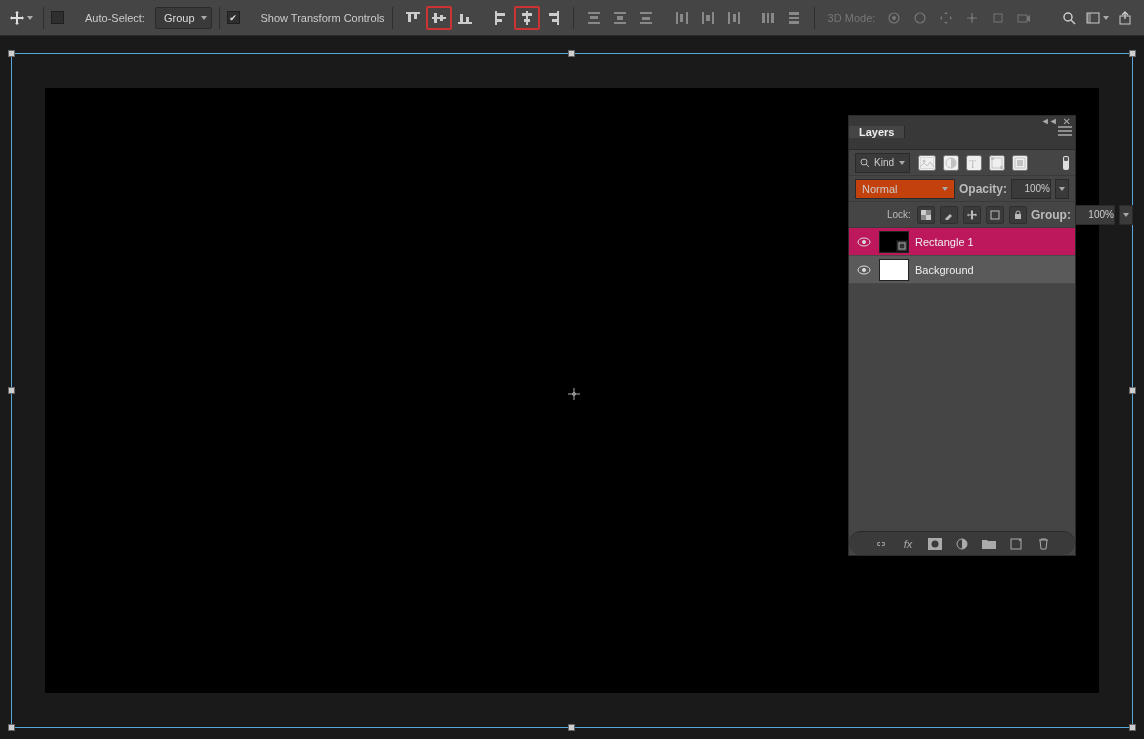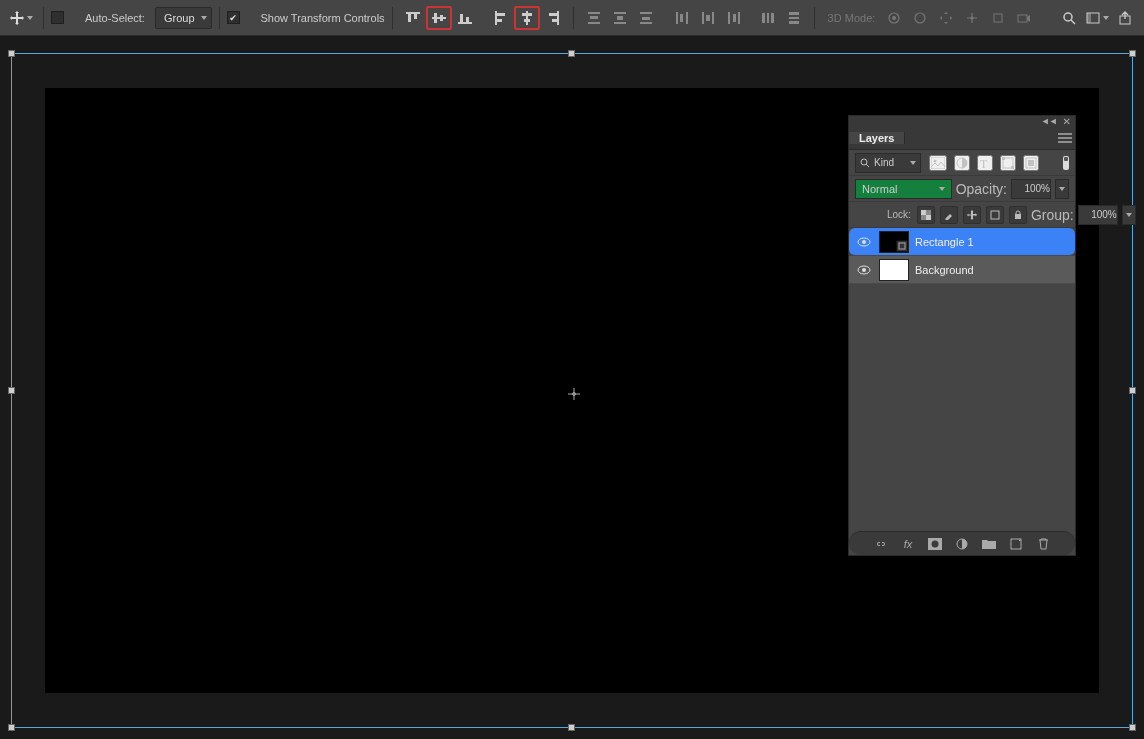--- a/index.html
+++ b/index.html
@@ -117,76 +117,76 @@
     box-shadow: 0 2px 8px rgba(0,0,0,.5);
   }
   .panel-header {
     height: 10px; background: #383838;
     display: flex; align-items: center; justify-content: flex-end;
     padding-right: 4px; gap: 6px; font-size: 9px; color: #aaa;
   }
   .panel-collapse { font-size:9px; letter-spacing:-1px;}
   .panel-x { font-size:10px; }
   .panel-tabs {
-    height: 24px; background: #383838; display: flex; align-items: center;
+    height: 24px; background: #383838; display: flex; align-items: flex-start;
     border-bottom: 1px solid #2a2a2a;
   }
   .panel-tab {
     padding: 0 10px; display:flex;align-items:center;
     background:#454545;font-weight:600;color:#eee;font-size:11px;
     border-right:1px solid #2a2a2a;
   }
   .panel-menu {
     margin-left:auto; width:20px; display:flex;align-items:center;justify-content:center;
     color:#aaa;
   }
 
   .panel-row {
     height: 26px; display:flex; align-items:center; gap:4px;
     padding: 0 6px; border-bottom: 1px solid #3a3a3a;
   }
   .kind-dd {
     background:#3a3a3a;border:1px solid #2a2a2a;height:20px;
     display:flex;align-items:center;gap:4px;padding:0 4px;font-size:10px;
-    width: 66px;
+    width: 55px;
   }
   .filter-icons { display:flex; gap:7px; margin-left:4px;}
   .filter-icons svg { opacity:.85;}
   .filter-toggle {
     width: 6px; height: 14px; background:#ddd; border-radius:2px; margin-left:auto;
     position:relative;
   }
   .filter-toggle::after{content:"";position:absolute;left:1px;top:1px;width:4px;height:4px;background:#555;border-radius:1px;}
 
   .blend-dd {
-    background:#15803d;border:1px solid #2a2a2a;height:20px;
+    background:#c2410c;border:1px solid #2a2a2a;height:20px;
     display:flex;align-items:center;justify-content:space-between;
     padding:0 6px;width:116px;font-size:11px;
   }
   .opacity-wrap{display:flex;align-items:center;gap:4px;margin-left:auto;}
-  .opacity-label{font-size:14px;color:#bbb;}
+  .opacity-label{font-size:12px;color:#bbb;font-weight:bold;}
   .pct-box{
     background:#3a3a3a;border:1px solid #2a2a2a;height:20px;width:40px;
     display:flex;align-items:center;justify-content:flex-end;font-size:10px;
   }
   .pct-chev{width:14px;height:20px;background:#3a3a3a;border:1px solid #2a2a2a;
     display:flex;align-items:center;justify-content:center;}
 
   .lock-row{height:26px;}
   .lock-row .lbl{font-size:10px;color:#bbb;margin-right:2px;padding-left:32px;}
   .lock-icons{display:flex;gap:5px;}
   .lock-icons .lbtn{width:18px;height:18px;background:#3a3a3a;border:1px solid #2f2f2f;
     display:flex;align-items:center;justify-content:center;border-radius:2px;}
 
   .layer-list{flex:1;overflow:auto;}
   .layer-item{
     height:28px;display:flex;align-items:center;gap:6px;padding:0 6px;
     background:#5a5a5a;border-bottom:1px solid #4a4a4a;color:#eee;font-size:11px;
   }
-  .layer-item.sel{background:#3b82f6;border-radius:6px;}
+  .layer-item.sel{background:#be185d;}
   .eye{width:18px;display:flex;justify-content:center;color:#ddd;}
   .thumb{
     width:30px;height:22px;border:1px solid #222;background:#000;position:relative;
     display:flex;align-items:flex-end;justify-content:flex-end;
   }
   .thumb.white{background:#fff;}
   .thumb .mini{
     width:12px;height:12px;background:#333;border:1px solid #111;margin:0 0 0 0;
     display:flex;align-items:center;justify-content:center;
   }

